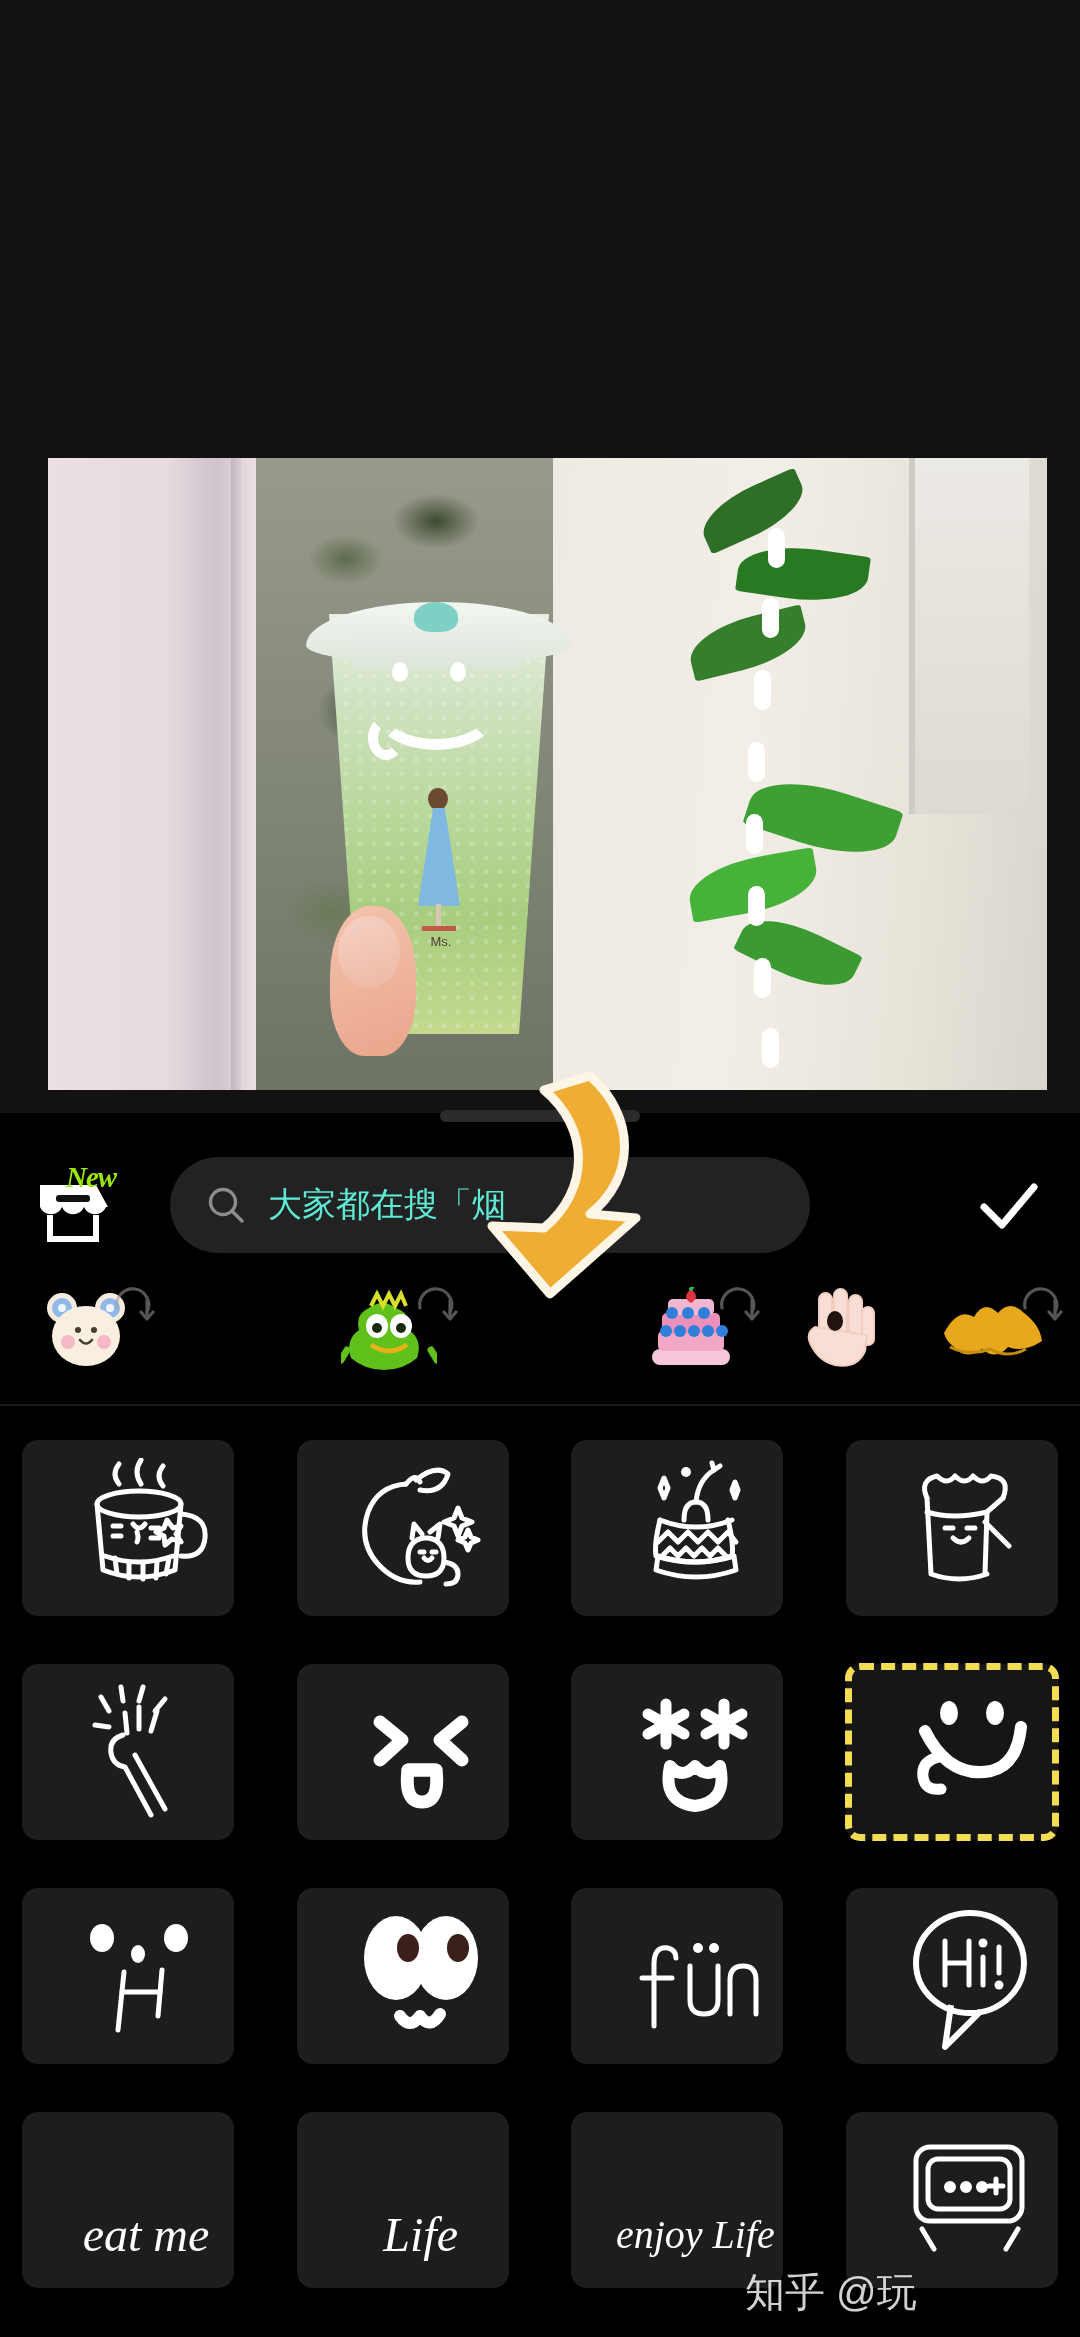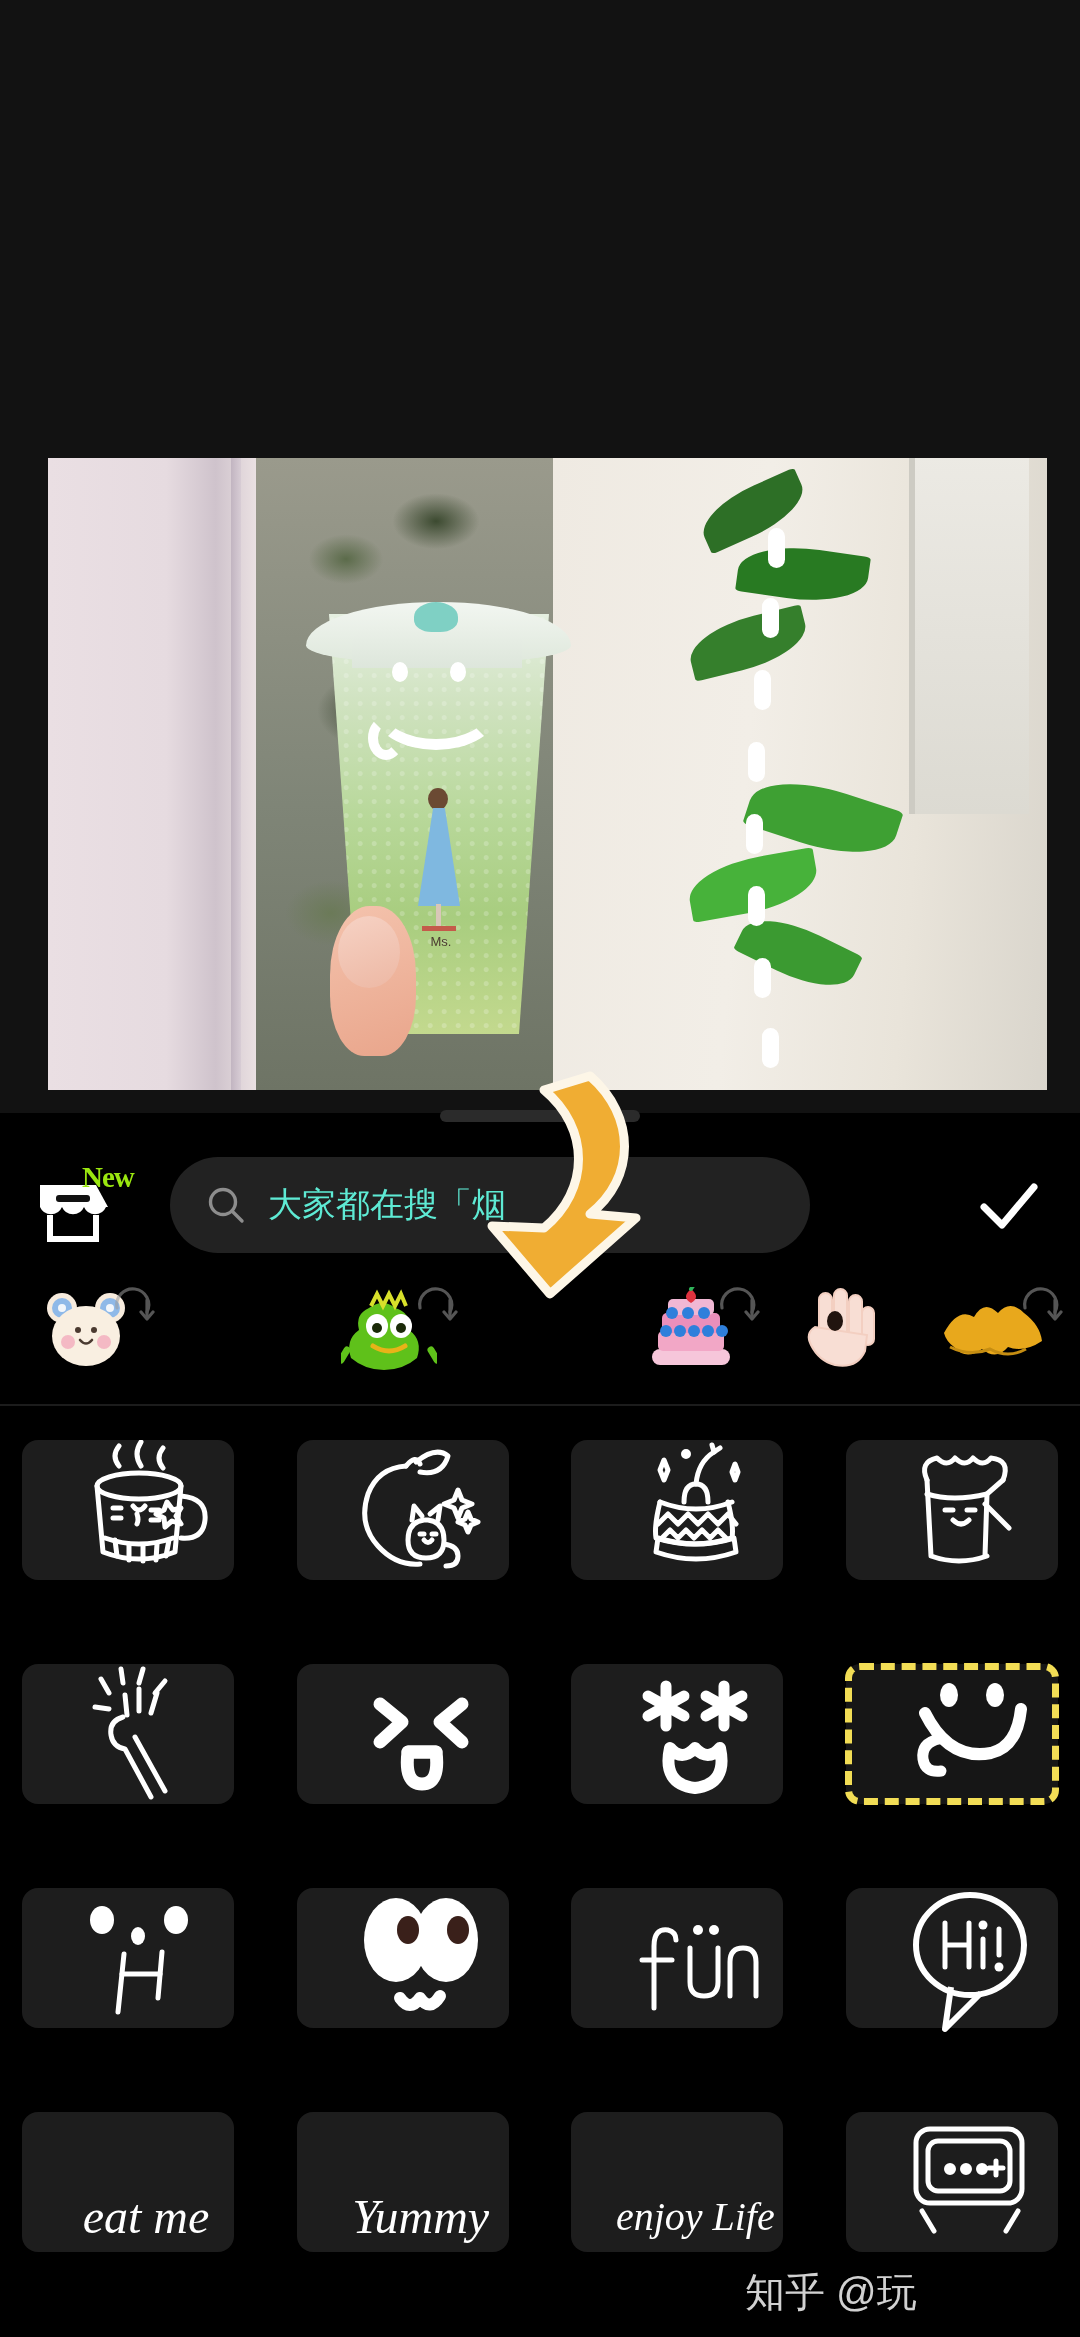--- a/index.html
+++ b/index.html
@@ -92,40 +92,40 @@
   .dash-arc span{position:absolute;width:17px;height:40px;border-radius:9px;background:#fff;}
 
   
   .sheet-handle{position:absolute;left:50%;transform:translateX(-50%);top:1110px;
     width:200px;height:12px;border-radius:6px;background:#2b2b2b;}
 
   
   .search-row{position:absolute;left:0;top:1143px;width:1080px;height:122px;}
   .store-btn{position:absolute;left:20px;top:20px;width:110px;height:86px;}
   .store-glyph{position:absolute;left:14px;top:18px;width:78px;height:62px;}
-  .badge-new{position:absolute;left:62px;top:-2px;font-size:29px;font-weight:700;
+  .badge-new{position:absolute;left:46px;top:-2px;font-size:29px;font-weight:700;font-style:italic;
     color:#9ae60f;letter-spacing:-1px;font-family:"Liberation Serif",serif;}
   .search-box{position:absolute;left:170px;top:14px;width:640px;height:96px;
     background:#222;border-radius:48px;display:flex;align-items:center;padding:0 36px;gap:22px;}
   .search-ph{color:#5eead4;font-size:34px;white-space:nowrap;overflow:hidden;}
   .confirm-btn{position:absolute;left:960px;top:20px;width:96px;height:86px;}
 
   
   .tabs{position:absolute;left:0;top:1276px;width:1080px;height:128px;}
   .tab{position:absolute;top:0;width:150px;height:128px;}
   .tab-ico{position:absolute;left:0;top:6px;width:150px;height:96px;
     display:flex;align-items:center;justify-content:center;}
   .dl-badge{position:absolute;right:6px;top:6px;width:44px;height:44px;opacity:.55;}
   .tab-underline{position:absolute;left:50%;transform:translateX(-50%);bottom:6px;
     width:72px;height:9px;border-radius:5px;background:#9ede2a;}
   .tabs-divider{position:absolute;left:0;top:1404px;width:1080px;height:2px;background:#1c1c1c;}
 
   
   .grid{position:absolute;left:0;top:1418px;width:1080px;height:919px;}
-  .cell{position:absolute;width:212px;height:140px;border-radius:16px;background:#1d1d1d;
+  .cell{position:absolute;width:212px;height:176px;border-radius:16px;background:#1d1d1d;
     display:flex;align-items:center;justify-content:center;padding-left:36px;}
   .cell.selected{background:#161616;outline:7px dashed #f2dd55;outline-offset:-6px;border-radius:14px;}
   .cell svg{display:block;}
   .cell-label{color:#fff;font-style:italic;font-family:"Liberation Serif",serif;}
 
   
   .wm-zhihu{position:absolute;left:745px;top:2265px;font-size:40px;color:rgba(255,255,255,.82);
     white-space:nowrap;}
   .wm-logo{position:absolute;left:905px;top:2268px;width:175px;height:69px;
     background:#fff;border-radius:6px;display:flex;align-items:center;gap:6px;padding:4px 6px;}
@@ -480,21 +480,21 @@
             <path d="M104 46 v26"></path>
           </g>
       <circle cx="88" cy="42" r="4.5" fill="#fff"></circle>
           <circle cx="104" cy="84" r="4.5" fill="#fff"></circle>
         </svg>
       </div>
       <div class="cell" style="left: 22px; top: 694px;">
         <div class="cell-label" style="font-size:48px;transform:translateY(34px)">eat me</div>
       </div>
       <div class="cell" style="left: 296.667px; top: 694px;">
-        <div class="cell-label" style="font-size:48px;transform:translateY(34px)">Yummy</div>
+        <div class="cell-label" style="font-size:48px;transform:translateY(34px)">Life</div>
       </div>
       <div class="cell" style="left: 571.333px; top: 694px;">
         <div class="cell-label" style="font-size:40px;transform:translateY(34px)">enjoy Life</div>
       </div>
       <div class="cell" style="left: 846px; top: 694px;">
         <svg width="140" height="130" viewBox="0 0 140 130">
         <g fill="none" stroke="#fff" stroke-width="5" stroke-linecap="round" stroke-linejoin="round">
             <rect x="16" y="12" width="106" height="74" rx="14"></rect>
         <rect x="28" y="24" width="82" height="50" rx="10"></rect>
         <circle cx="50" cy="52" r="3.5" fill="#fff"></circle>

